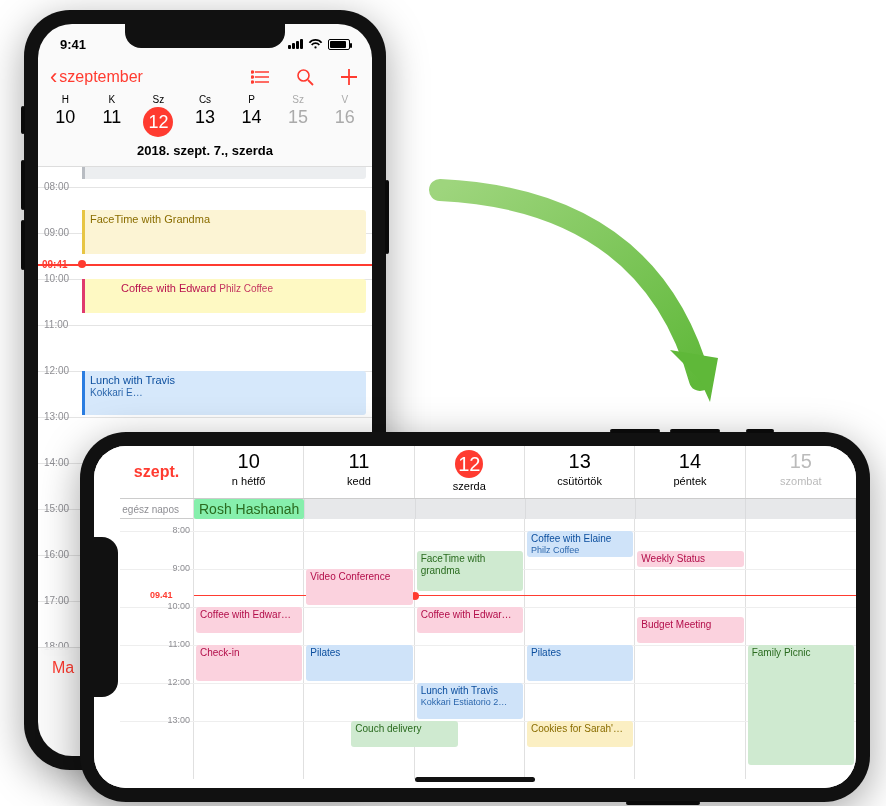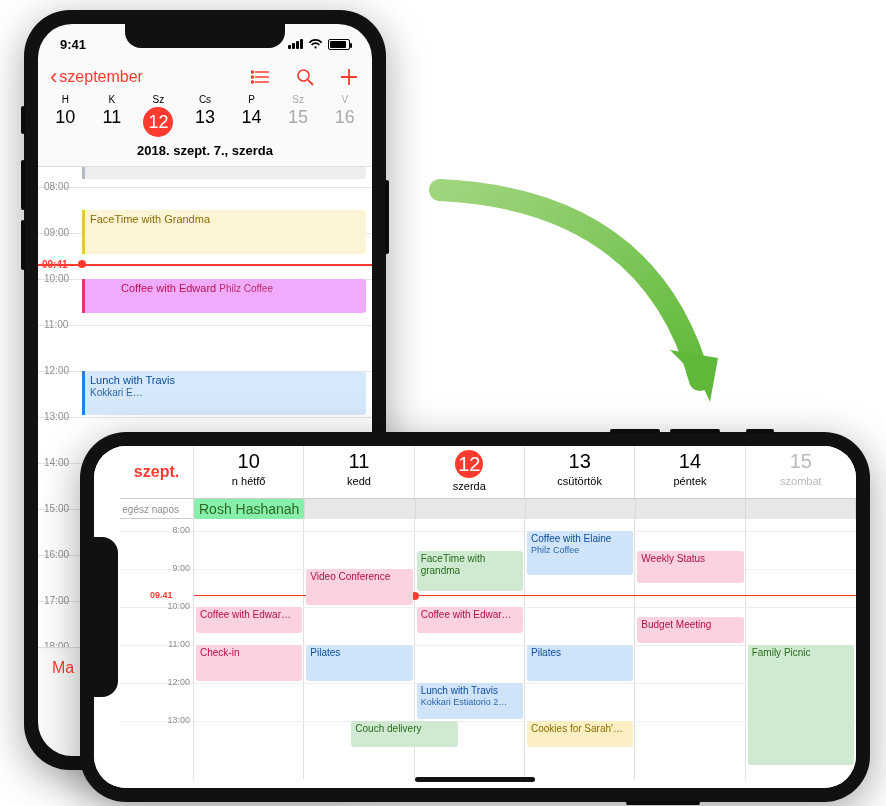--- a/index.html
+++ b/index.html
@@ -97,21 +97,21 @@
   .nowline{position:absolute;left:0;right:0;height:0;border-top:2px solid #ff3b30;}
   .nowlabel{position:absolute;left:4px;font-size:10px;color:#ff3b30;font-weight:700;transform:translateY(-50%);}
   .nowdot{position:absolute;width:8px;height:8px;background:#ff3b30;border-radius:50%;transform:translate(-50%,-50%);}
   .evt{
     position:absolute; left:44px; right:6px;
     border-left:3px solid; padding:3px 5px; font-size:11px;
     border-radius:0 3px 3px 0;
   }
   .evt .sub{font-size:10px; opacity:.85;}
   .evt.yellow{background:#fcf4d4;border-color:#e7c544;color:#8a6d00;}
-  .evt.pink  {background:#f0abfc;border-color:#e0396e;color:#b9124e;padding-left:36px;}
+  .evt.pink  {background:#fef9c3;border-color:#e0396e;color:#b9124e;padding-left:36px;}
   .evt.blue  {background:#d6e8fb;border-color:#2a7de1;color:#0b4e9e;}
   .evt.prev  {background:#eceef0;border-color:#b8bcc2;color:#777;}
   .today-btn{
     position:absolute;bottom:0;left:0;right:0;height:40px;
     border-top:1px solid #ddd;background:#f9f9f9cc;backdrop-filter:blur(6px);
     display:flex;align-items:center;padding:0 14px;color:#ff3b30;font-size:16px;
   }
   
   .wk-shell{position:absolute;inset:0;padding-left:26px;background:#fff;}
   .wk-header{
@@ -413,24 +413,24 @@
         <div class="wk-evt c-pink" style="left:calc(74px + (100% - 74px)/6*0 + 2px); width:calc((100% - 74px)/6 - 4px); top:126px; height:36px;"><span>Check-in</span></div>
 
         <div class="wk-evt c-pink" style="left:calc(74px + (100% - 74px)/6*1 + 2px); width:calc((100% - 74px)/6 - 4px); top:50px; height:36px;"><span>Video Conference</span></div>
         <div class="wk-evt c-blue" style="left:calc(74px + (100% - 74px)/6*1 + 2px); width:calc((100% - 74px)/6 - 4px); top:126px; height:36px;"><span>Pilates</span></div>
         <div class="wk-evt c-green" style="left:calc(74px + (100% - 74px)/6*1 + 2px); width:calc((100% - 74px)/6 - 4px); top:202px; height:26px;margin-left:45px;"><span>Couch delivery</span></div>
 
         <div class="wk-evt c-green" style="left:calc(74px + (100% - 74px)/6*2 + 2px); width:calc((100% - 74px)/6 - 4px); top:32px; height:40px;"><span>FaceTime with grandma</span></div>
         <div class="wk-evt c-pink" style="left:calc(74px + (100% - 74px)/6*2 + 2px); width:calc((100% - 74px)/6 - 4px); top:88px; height:26px;"><span>Coffee with Edwar…</span></div>
         <div class="wk-evt c-blue" style="left:calc(74px + (100% - 74px)/6*2 + 2px); width:calc((100% - 74px)/6 - 4px); top:164px; height:36px;"><span>Lunch with Travis</span><span class="sub">Kokkari Estiatorio 2…</span></div>
 
-        <div class="wk-evt c-blue" style="left:calc(74px + (100% - 74px)/6*3 + 2px); width:calc((100% - 74px)/6 - 4px); top:12px; height:44px;"><span>Coffee with Elaine</span><span class="sub">Philz Coffee</span></div>
+        <div class="wk-evt c-blue" style="left:calc(74px + (100% - 74px)/6*3 + 2px); width:calc((100% - 74px)/6 - 4px); top:12px; height:26px;"><span>Coffee with Elaine</span><span class="sub">Philz Coffee</span></div>
         <div class="wk-evt c-blue" style="left:calc(74px + (100% - 74px)/6*3 + 2px); width:calc((100% - 74px)/6 - 4px); top:126px; height:36px;"><span>Pilates</span></div>
         <div class="wk-evt c-yellow" style="left:calc(74px + (100% - 74px)/6*3 + 2px); width:calc((100% - 74px)/6 - 4px); top:202px; height:26px;"><span>Cookies for Sarah'…</span></div>
 
-        <div class="wk-evt c-pink" style="left:calc(74px + (100% - 74px)/6*4 + 2px); width:calc((100% - 74px)/6 - 4px); top:32px; height:32px;"><span>Weekly Status</span></div>
+        <div class="wk-evt c-pink" style="left:calc(74px + (100% - 74px)/6*4 + 2px); width:calc((100% - 74px)/6 - 4px); top:32px; height:16px;"><span>Weekly Status</span></div>
         <div class="wk-evt c-pink" style="left:calc(74px + (100% - 74px)/6*4 + 2px); width:calc((100% - 74px)/6 - 4px); top:98px; height:26px;"><span>Budget Meeting</span></div>
 
         <div class="wk-evt c-green" style="left:calc(74px + (100% - 74px)/6*5 + 2px); width:calc((100% - 74px)/6 - 4px); top:126px; height:120px;"><span>Family Picnic</span></div>
       </div>
     </div>
   </div>
 </div>
 
 </body></html>

